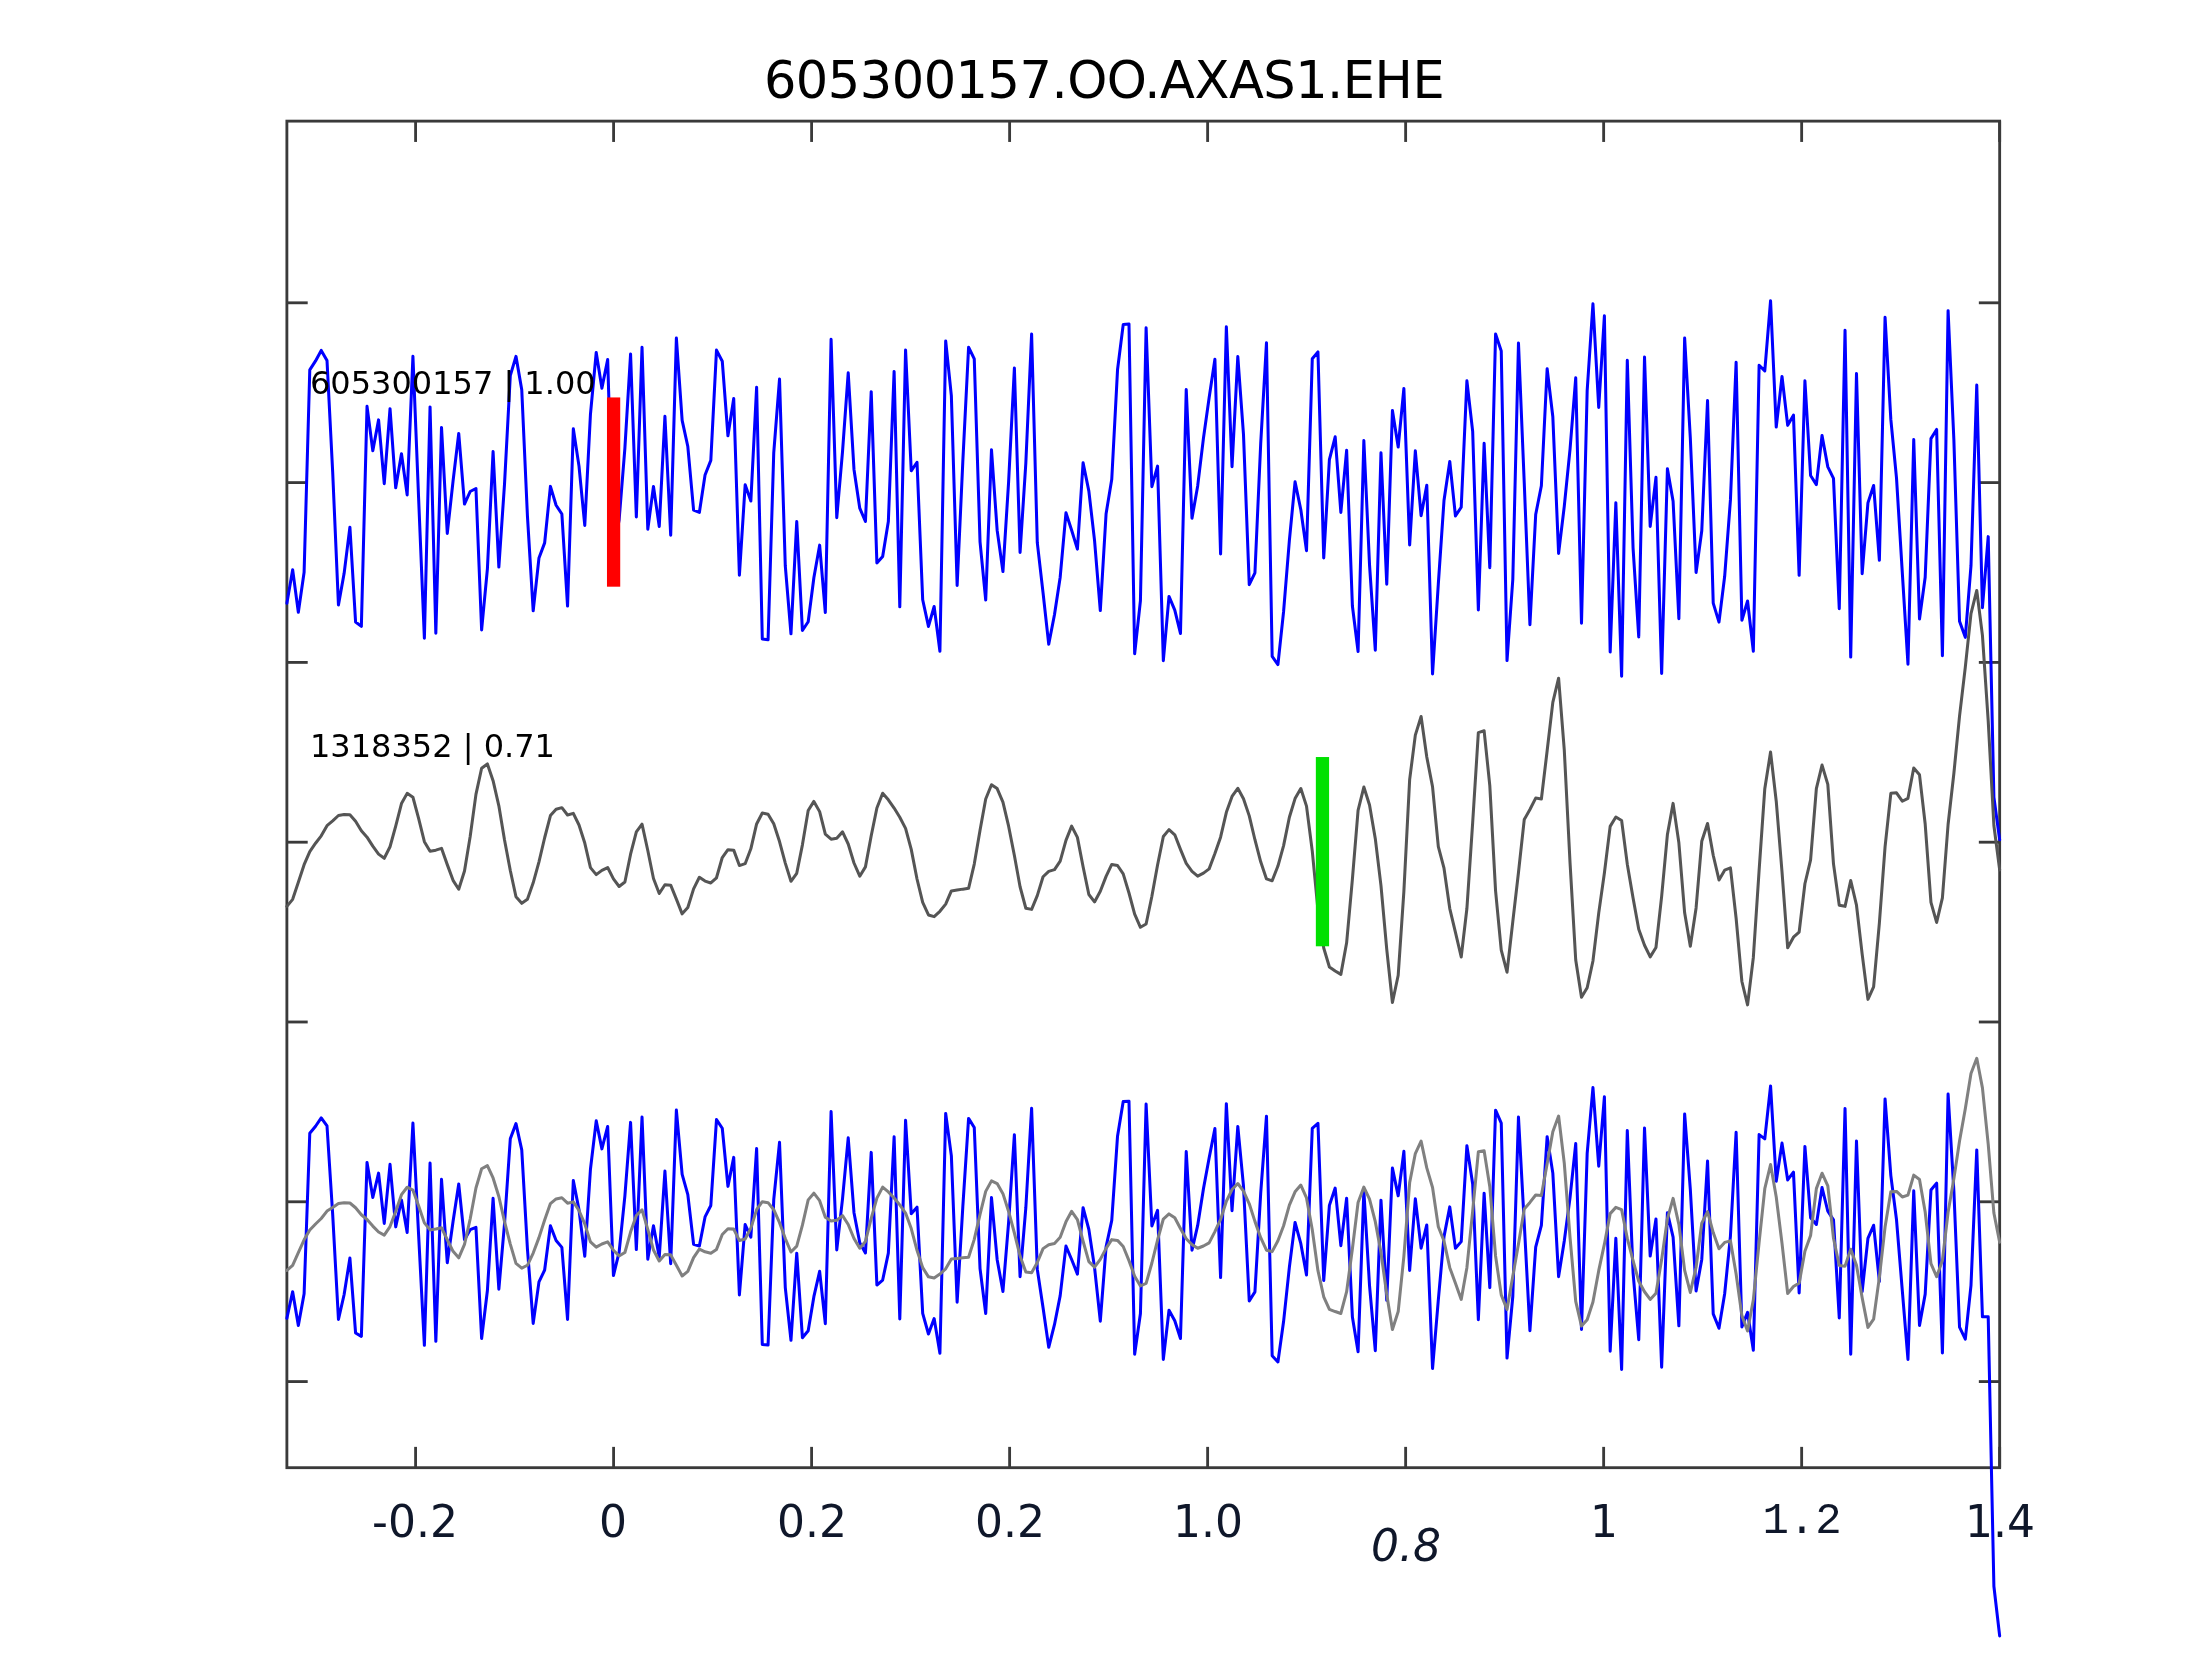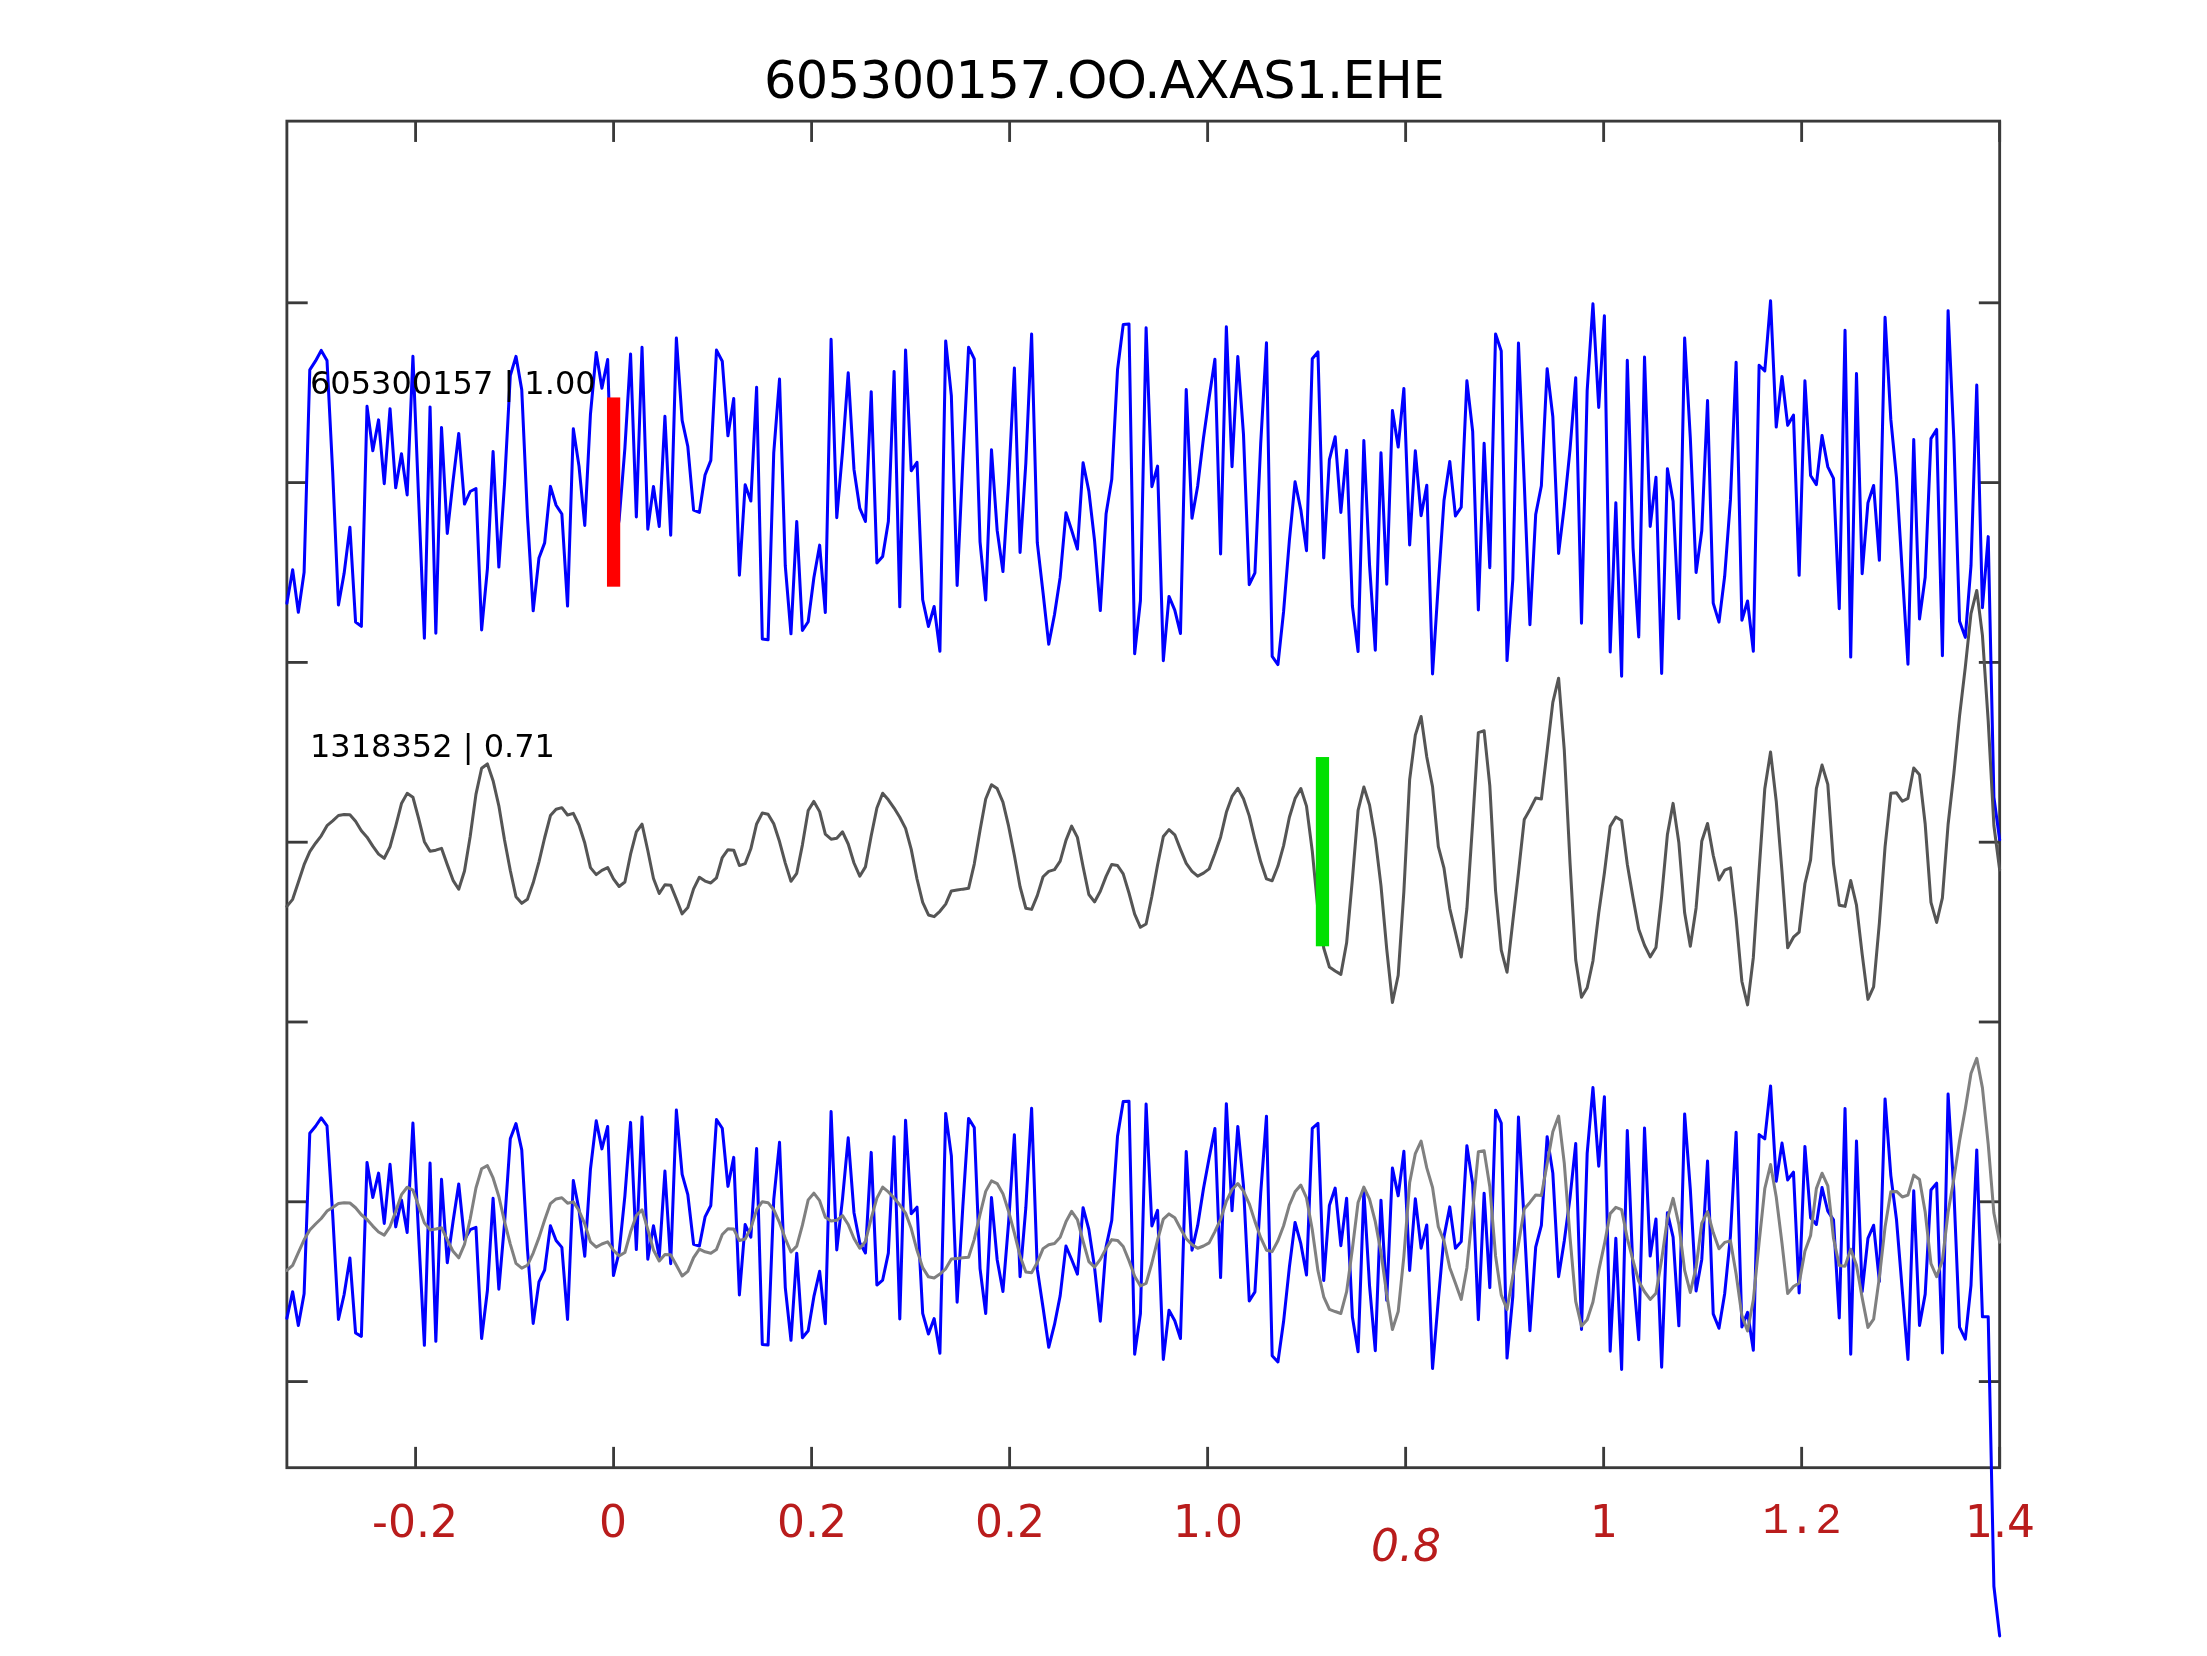--- a/index.html
+++ b/index.html
@@ -34,21 +34,21 @@
     white-space: nowrap;
     margin-top: 32px;
   }
   #plot-svg {
     position: absolute;
     left: 0; top: 0;
   }
   .axis-tick-label {
     position: absolute;
     font-size: 44px;
-    color: #b91c1c;
+    color: #0f172a;
     text-align: center;
     font-family: "DejaVu Sans", sans-serif;
     white-space: nowrap;
     transform: translateX(-50%);
   }
   .trace-annotation {
     position: absolute;
     font-size: 32px;
     color: #000000;
     font-family: "DejaVu Sans", sans-serif;

